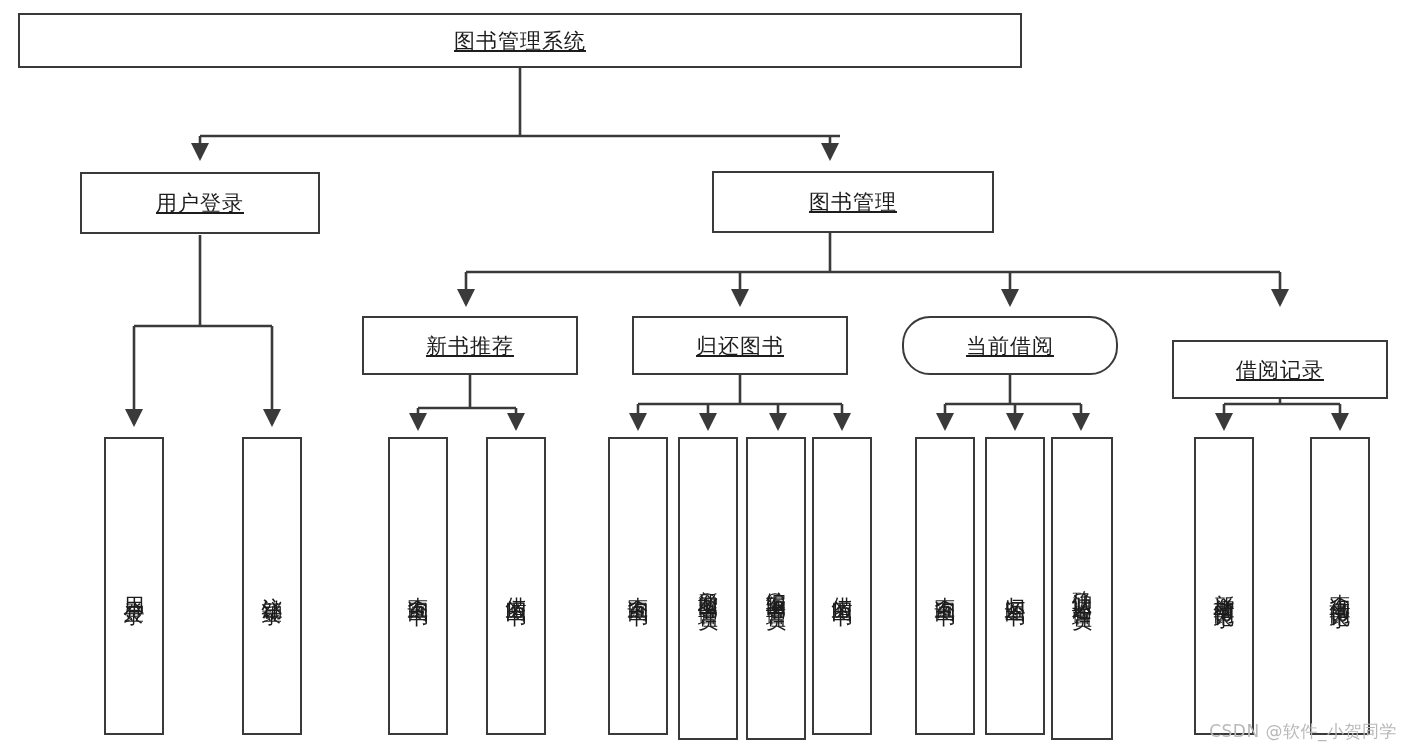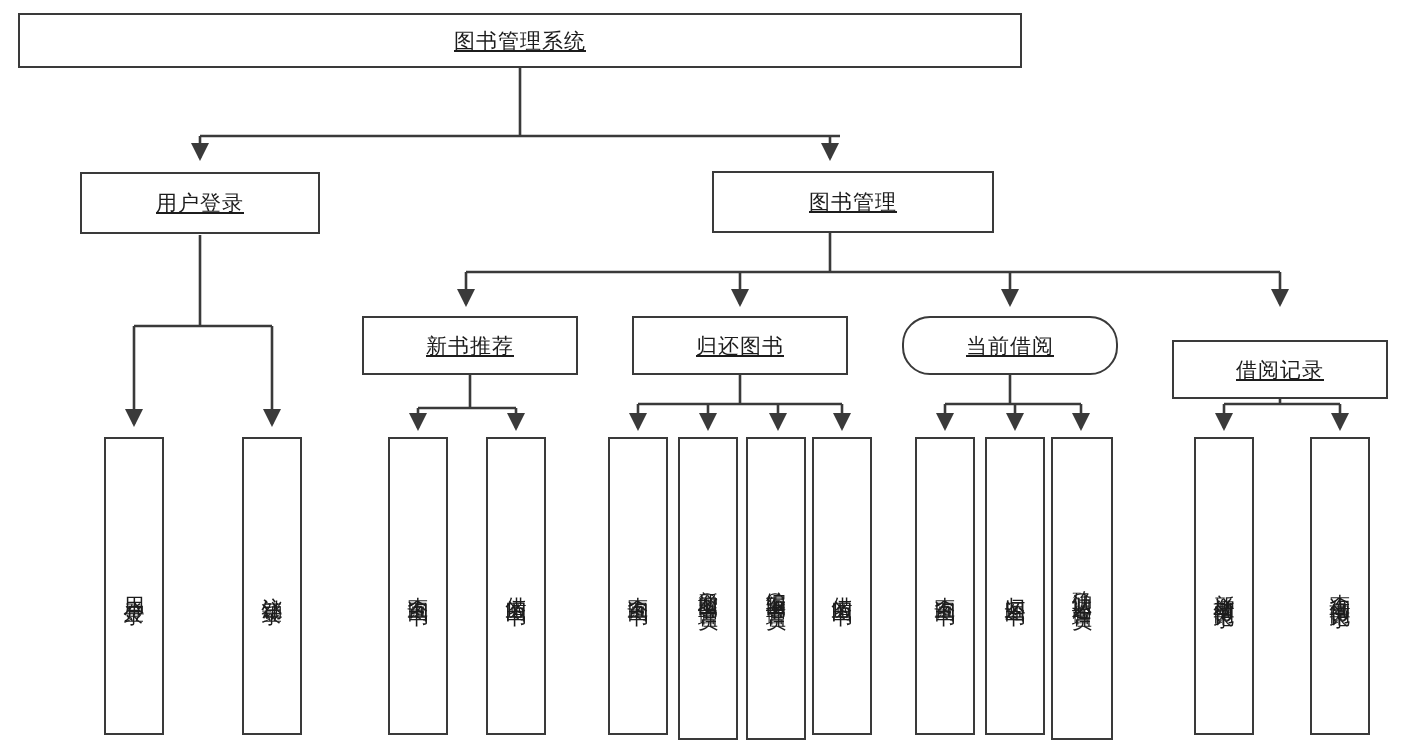--- a/index.html
+++ b/index.html
@@ -196,14 +196,15 @@
   </div>
 
   <div class="node vert" style="left:1194px; top:437px; width:60px; height:298px;">
     <span class="vlabel">新增借阅记录</span>
   </div>
 
   <div class="node vert" style="left:1310px; top:437px; width:60px; height:298px;">
     <span class="vlabel">查询借阅记录</span>
   </div>
 
+  <div id="watermark">CSDN @软件_小贺同学</div>
 
 </div>
 
 </body></html>

